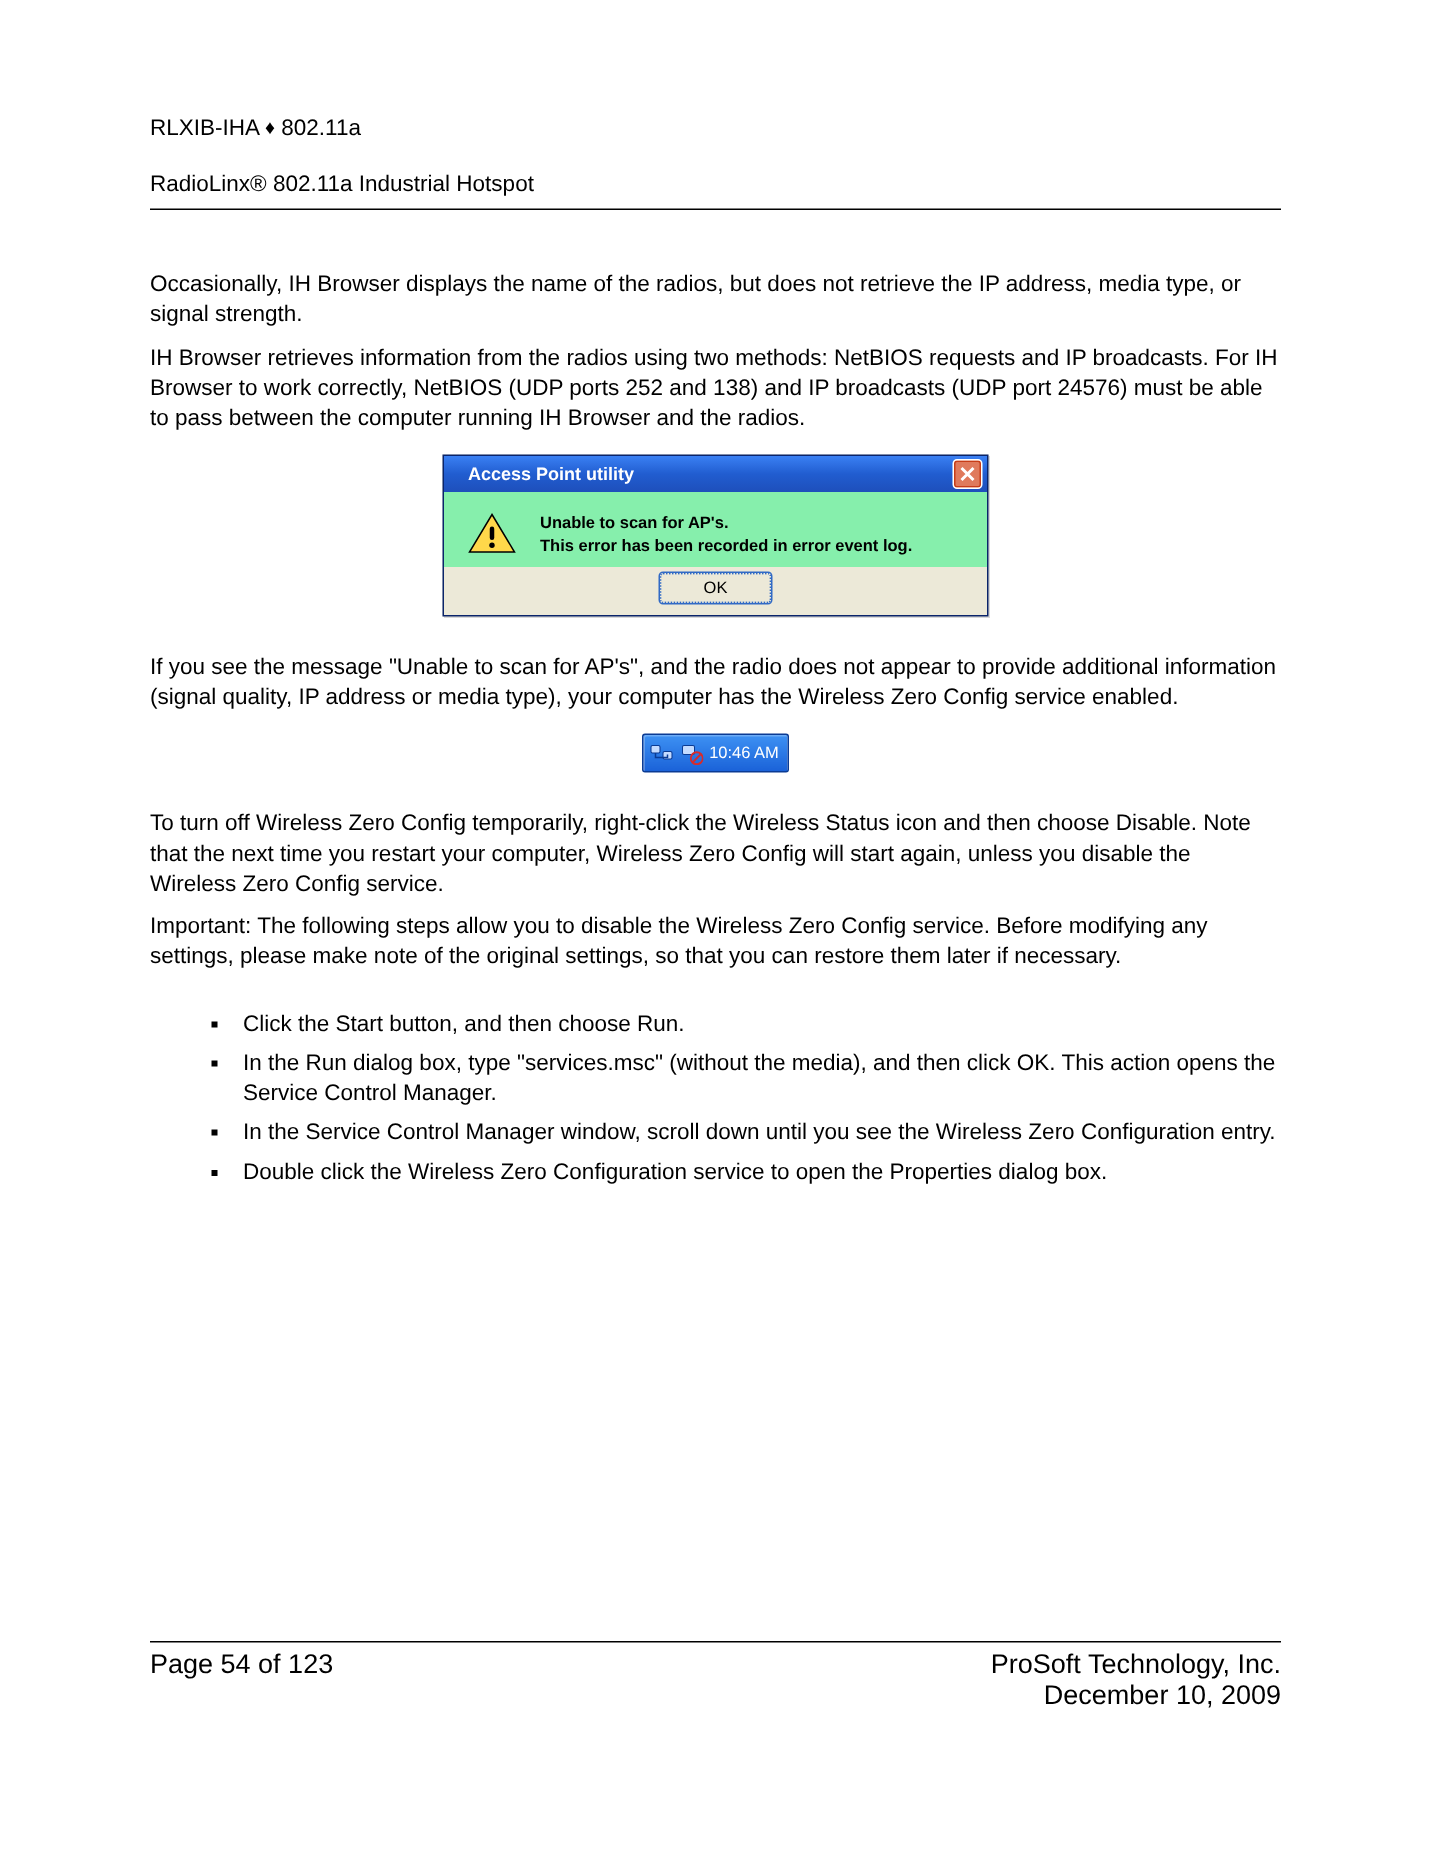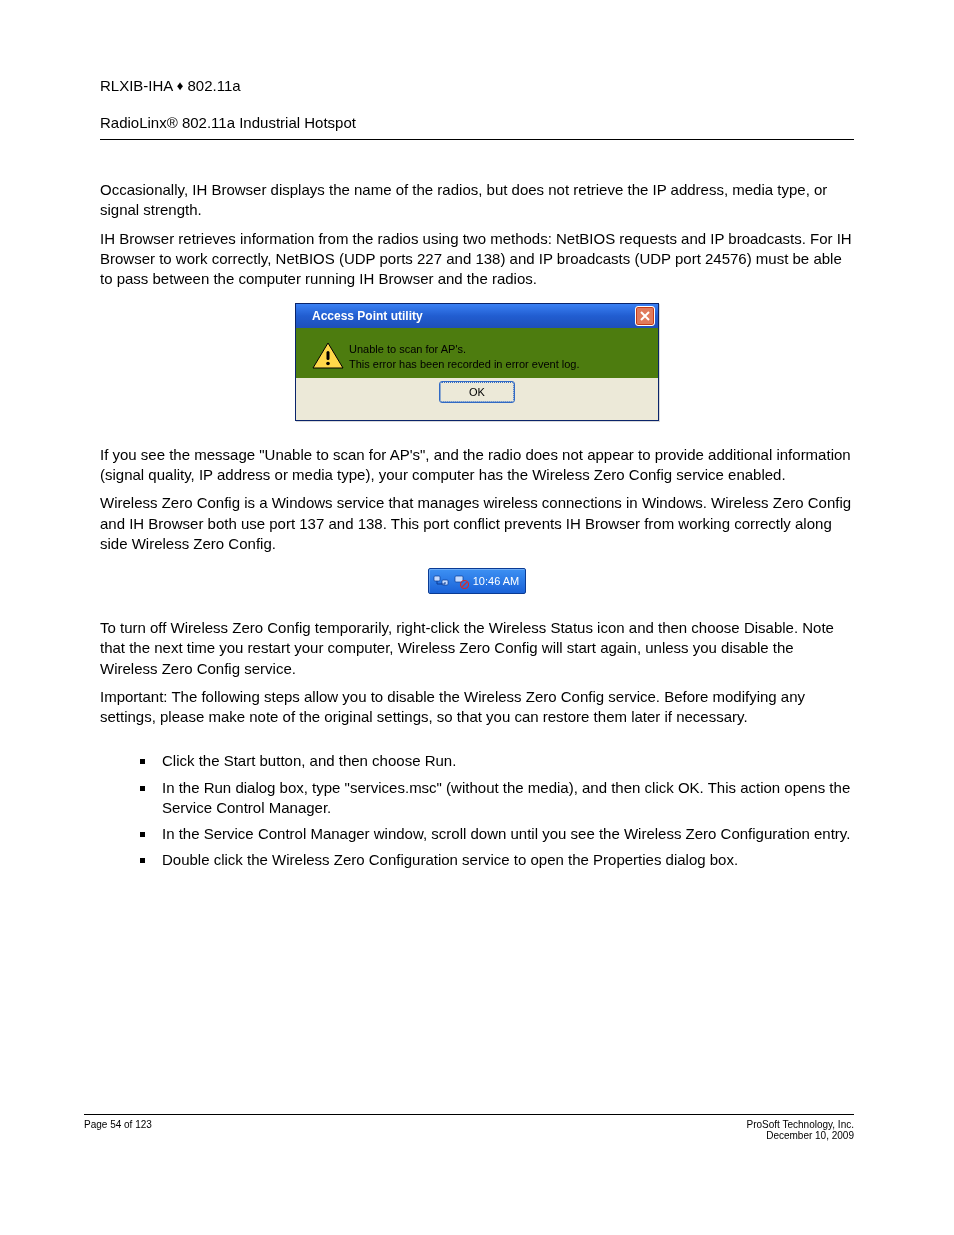--- a/index.html
+++ b/index.html
@@ -62,26 +62,27 @@
     border: 1px solid #fff;
     border-radius: 3px;
     display: flex; align-items:center; justify-content:center;
     box-shadow: inset 0 0 0 1px #c73c17;
   }
   .close-btn svg { width: 10px; height:10px; }
   .dialog-body {
     display: flex;
     padding: 14px 12px 6px 16px;
     align-items: flex-start;
-    gap: 5px;
-    background: #4d7c0f;
+    gap: 16px;
+    background: #86efac;
+    font-weight: bold;
   }
   .warn-icon { width: 32px; height: 28px; flex-shrink:0; }
   .dialog-msg { color:#000; font-size:11px; line-height:1.35; }
-  .dialog-footer { display:flex; justify-content:center; padding: 4px 0 18px 0; background:#ece9d8;}
+  .dialog-footer { display:flex; justify-content:center; padding: 4px 0 8px 0; background:#ece9d8;}
   .ok-btn {
     min-width: 74px; height: 20px;
     border: 1px dotted #316ac5;
     outline: 1px solid #316ac5;
     background: #ece9d8;
     font-family: Tahoma, Arial, sans-serif;
     font-size: 11px;
     padding: 0 10px;
     border-radius: 2px;
   }
@@ -92,42 +93,42 @@
     border: 1px solid #0a3b94;
     border-radius: 2px;
     display:flex; align-items:center; gap:4px;
     padding: 0 6px 0 4px;
     color:#fff; font-family: Tahoma, Arial, sans-serif; font-size:11px;
     box-shadow: inset 1px 1px 0 rgba(255,255,255,0.25);
   }
   .tray-icon { width:16px; height:16px; display:flex; align-items:center; justify-content:center;}
   .footer {
     position: absolute;
-    left: 84px; right: 100px; bottom: 94px;
+    left: 100px; right: 100px; bottom: 94px;
     border-top: 1px solid #000;
     padding-top: 4px;
     display:flex; justify-content:space-between;
-    font-size: 10px;
+    font-size: 18px;
   }
 </style>
 </head>
 <body>
 
 <div class="page">
 
   <div class="header-row">
     <div class="header-right">
       <span>RLXIB-IHA </span><span class="diamond">♦</span><span> 802.11a</span><br>
       <span>RadioLinx® 802.11a Industrial Hotspot</span>
     </div>
   </div>
 
   <div class="body-text">
     <p>Occasionally, IH Browser displays the name of the radios, but does not retrieve the IP address, media type, or signal strength.</p>
-    <p>IH Browser retrieves information from the radios using two methods: NetBIOS requests and IP broadcasts. For IH Browser to work correctly, NetBIOS (UDP ports 227 and 138) and IP broadcasts (UDP port 24576) must be able to pass between the computer running IH Browser and the radios.</p>
+    <p>IH Browser retrieves information from the radios using two methods: NetBIOS requests and IP broadcasts. For IH Browser to work correctly, NetBIOS (UDP ports 252 and 138) and IP broadcasts (UDP port 24576) must be able to pass between the computer running IH Browser and the radios.</p>
 
     <div class="dialog-wrap">
       <div class="dialog">
         <div class="titlebar">
           <span class="titlebar-title">Access Point utility</span>
           <div class="close-btn">
             <svg viewBox="0 0 10 10">
                 <path d="M1 1 L9 9 M9 1 L1 9" stroke="#fff" stroke-width="2" fill="none"></path>
               </svg>
           </div>
@@ -143,21 +144,20 @@
             <span>This error has been recorded in error event log.</span>
           </div>
         </div>
         <div class="dialog-footer">
           <button class="ok-btn">OK</button>
         </div>
       </div>
     </div>
 
     <p>If you see the message "Unable to scan for AP's", and the radio does not appear to provide additional information (signal quality, IP address or media type), your computer has the Wireless Zero Config service enabled.</p>
-    <p>Wireless Zero Config is a Windows service that manages wireless connections in Windows. Wireless Zero Config and IH Browser both use port 137 and 138. This port conflict prevents IH Browser from working correctly along side Wireless Zero Config.</p>
 
     <div class="tray-wrap">
       <div class="tray">
         <span class="tray-icon">
           <svg viewBox="0 0 16 16">
               <rect x="1" y="3" width="6" height="5" rx="1" fill="#c4dbff" stroke="#0a3b94" stroke-width="0.7"></rect>
               <rect x="9" y="7" width="6" height="5" rx="1" fill="#c4dbff" stroke="#0a3b94" stroke-width="0.7"></rect>
               <path d="M4 8 L4 11 L12 11 L12 9" stroke="#0a3b94" stroke-width="1" fill="none"></path>
             </svg>
         </span>

